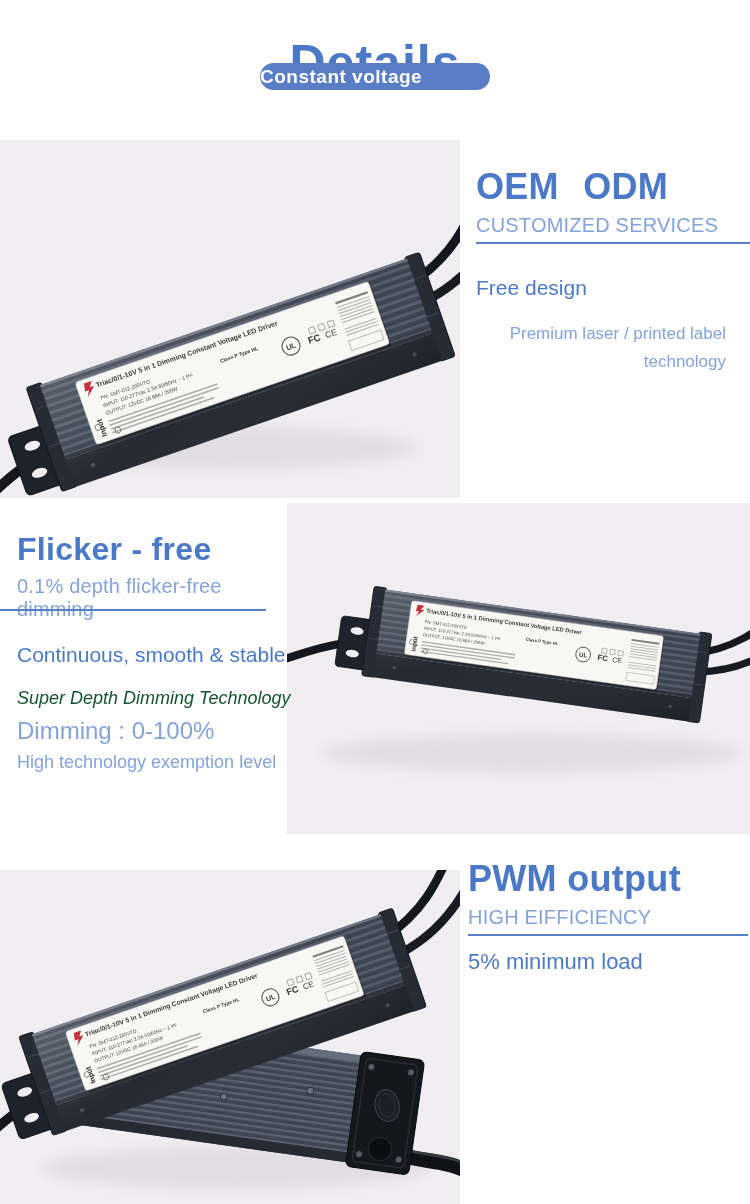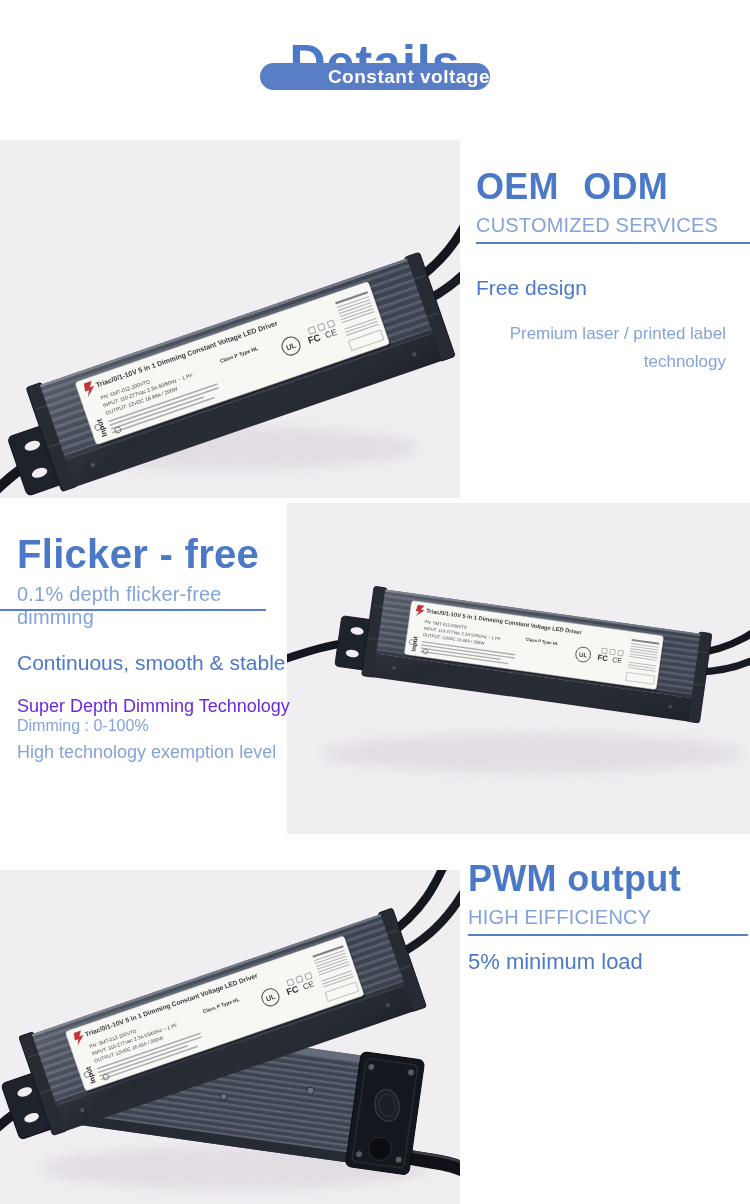--- a/index.html
+++ b/index.html
@@ -9,42 +9,42 @@
     font-family:"Liberation Sans",sans-serif;
   }
   .abs{position:absolute;}
   .page-title{
     left:0;top:0;width:750px;text-align:center;
     font-size:50px;font-weight:bold;color:#4b79c8;letter-spacing:1px;
   }
   .banner{
     left:260px;top:63px;width:230px;height:27px;border-radius:14px;
     background:#5a7ec6;color:#ffffff;font-size:19px;font-weight:bold;
-    text-align:right;line-height:27px;letter-spacing:0.5px;
+    text-align:left;line-height:27px;letter-spacing:0.5px;
   }
   .panel{background:#f1eef2;}
   .p1{left:0;top:140px;width:460px;height:358px;}
   .p2{left:287px;top:503px;width:463px;height:331px;}
   .p3{left:0;top:870px;width:460px;height:334px;}
   .tblock{width:280px;}
   .t1{left:476px;top:168px;}
   .t2{left:17px;top:533px;width:285px;}
   .t3{left:468px;top:860px;}
   .h2{font-size:36px;font-weight:bold;color:#4b79c8;line-height:1.05;letter-spacing:0.3px;margin:0;}
   .h-oem{word-spacing:14px;}
-  .h-flicker{font-size:40px;}
+  .h-flicker{font-size:32px;}
   .sub{font-size:20px;color:#84a3da;margin-top:8px;line-height:1.15;letter-spacing:0.2px;}
   .rule{height:2px;background:#577ec6;margin-top:5px;width:100%;}
   .rule2{left:0;top:609px;width:266px;height:2px;background:#577ec6;}
   .point{font-size:21px;color:#4b79c8;margin-top:32px;}
   .point3{font-size:22px;margin-top:13px;}
   .note{font-size:17px;color:#84a3da;line-height:1.65;margin-top:20px;width:250px;text-align:right;}
   .t2 .point{margin-top:22px;}
-  .n2a{font-size:18px;color:#6d28d9;margin-top:21px;}
-  .n2b{font-size:16px;color:#84a3da;margin-top:0;}
+  .n2a{font-size:18px;color:#14532d;margin-top:21px;font-style:italic;}
+  .n2b{font-size:24px;color:#84a3da;margin-top:8px;}
   .n2c{font-size:18px;color:#84a3da;margin-top:7px;}
   .note3{margin-top:28px;}
   svg{display:block;}
   svg text{font-family:"Liberation Sans",sans-serif;}
 </style>
 </head>
 <body>
 
 <svg width="0" height="0" style="position:absolute" aria-hidden="true">
   <defs>

